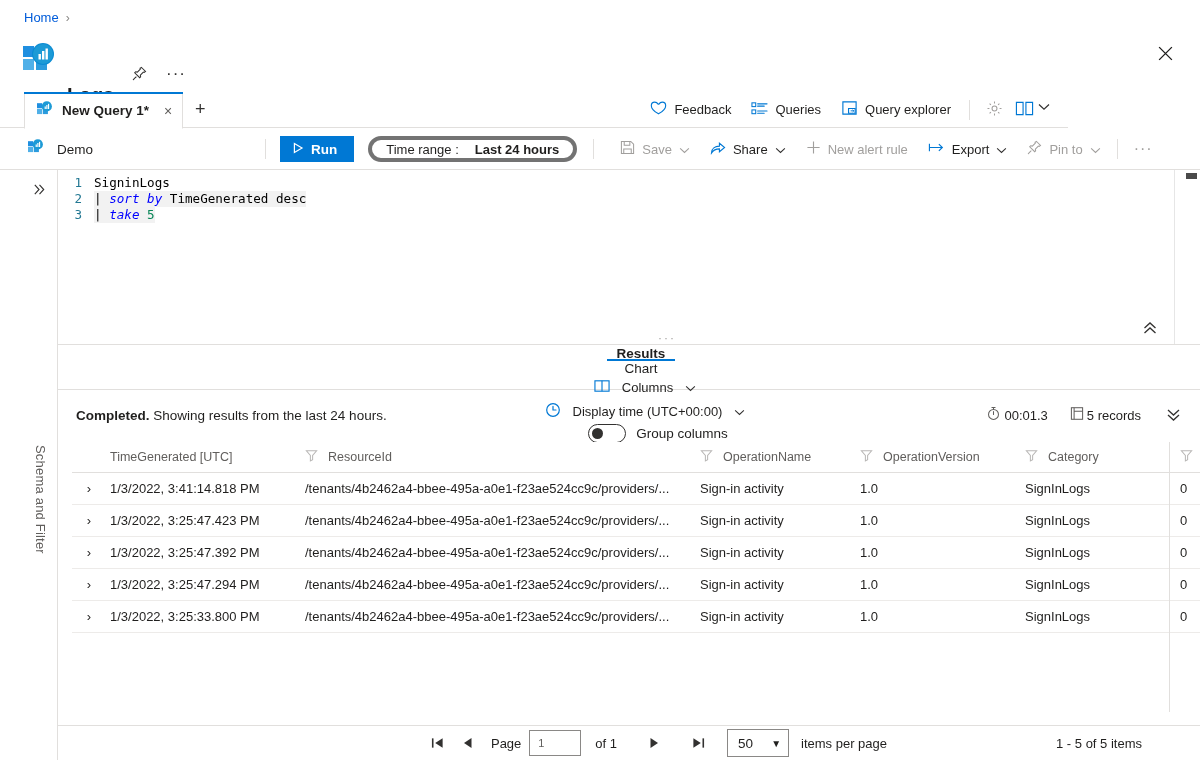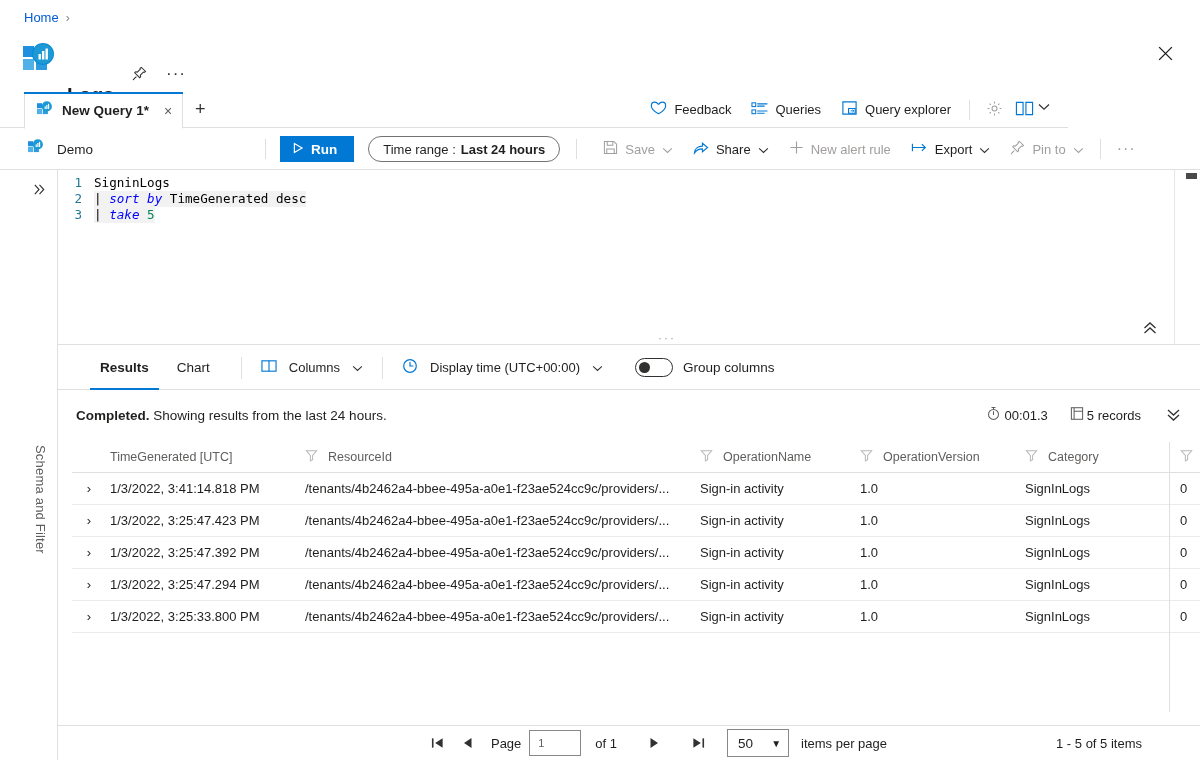--- a/index.html
+++ b/index.html
@@ -75,22 +75,22 @@
     display: flex; align-items: center; border-bottom: 1px solid #e1dfdd; background: #fff;
   }
   .scope { display: flex; align-items: center; gap: 13px; padding-left: 28px; min-width: 265px; }
   .scope-name { font-size: 13.5px; color: #201f1e; }
   .run-btn {
     background: #0078d4; color: #fff; font-size: 13.5px; font-weight: 600;
     height: 26px; padding: 0 17px 0 12px; display: flex; align-items: center; gap: 7px;
     cursor: pointer; border: none;
   }
   .timerange {
-    display: flex; align-items: center; gap: 5px;
-    border: 1px solid #737373; border-radius: 14px; height: 26px; padding: 0 14px;
+    display: flex; align-items: center; gap: 16px;
+    border: 4px solid #737373; border-radius: 14px; height: 26px; padding: 0 14px;
     font-size: 13px; color: #201f1e; margin-left: 14px; cursor: pointer;
   }
   .timerange b { font-weight: 700; }
 
   
   .leftrail {
     position: absolute; left: 24px; top: 170px; width: 34px; height: 590px;
     border-right: 1px solid #e1dfdd; background: #fff;
   }
   .rail-expand { position: absolute; left: 8px; top: 12px; cursor: pointer; color: #323130; font-size: 15px; }
@@ -120,21 +120,21 @@
   .editor-scroll-thumb { position: absolute; right: 3px; top: 3px; width: 11px; height: 6px; background: #4a4a4a; }
   .editor-vline { position: absolute; right: 25px; top: 0; width: 1px; height: 175px; background: #e6e6e6; }
   .collapse-chevron { position: absolute; right: 42px; bottom: 6px; cursor: pointer; color: #323130; font-size: 14px; }
   .splitter-dots { position: absolute; left: 600px; bottom: -1px; color: #a19f9d; font-size: 12px; letter-spacing: 2px; }
 
   
   .results-pane { position: absolute; left: 58px; top: 346px; right: 0; bottom: 0; background: #fff; }
 
   .rtabs {
     display: flex; align-items: center; height: 44px; padding-left: 32px;
-    border-bottom: 1px solid #e1dfdd; gap: 0;
+    border-bottom: 1px solid #e1dfdd; gap: 0; flex-direction: column;
   }
   .rtab {
     font-size: 13.5px; color: #201f1e; height: 44px; display: flex; align-items: center;
     padding: 0 10px; cursor: pointer; position: relative; margin-right: 8px;
   }
   .rtab.active { font-weight: 600; }
   .rtab.active::after { content:""; position: absolute; left: 0; right: 0; bottom: 0; height: 2px; background: #0078d4; }
   .rdiv { width: 1px; height: 22px; background: #e1dfdd; margin: 0 13px; }
   .rcmd { display: flex; align-items: center; gap: 12px; font-size: 13px; color: #201f1e; cursor: pointer; padding: 3px 6px; justify-content: center; }
 

